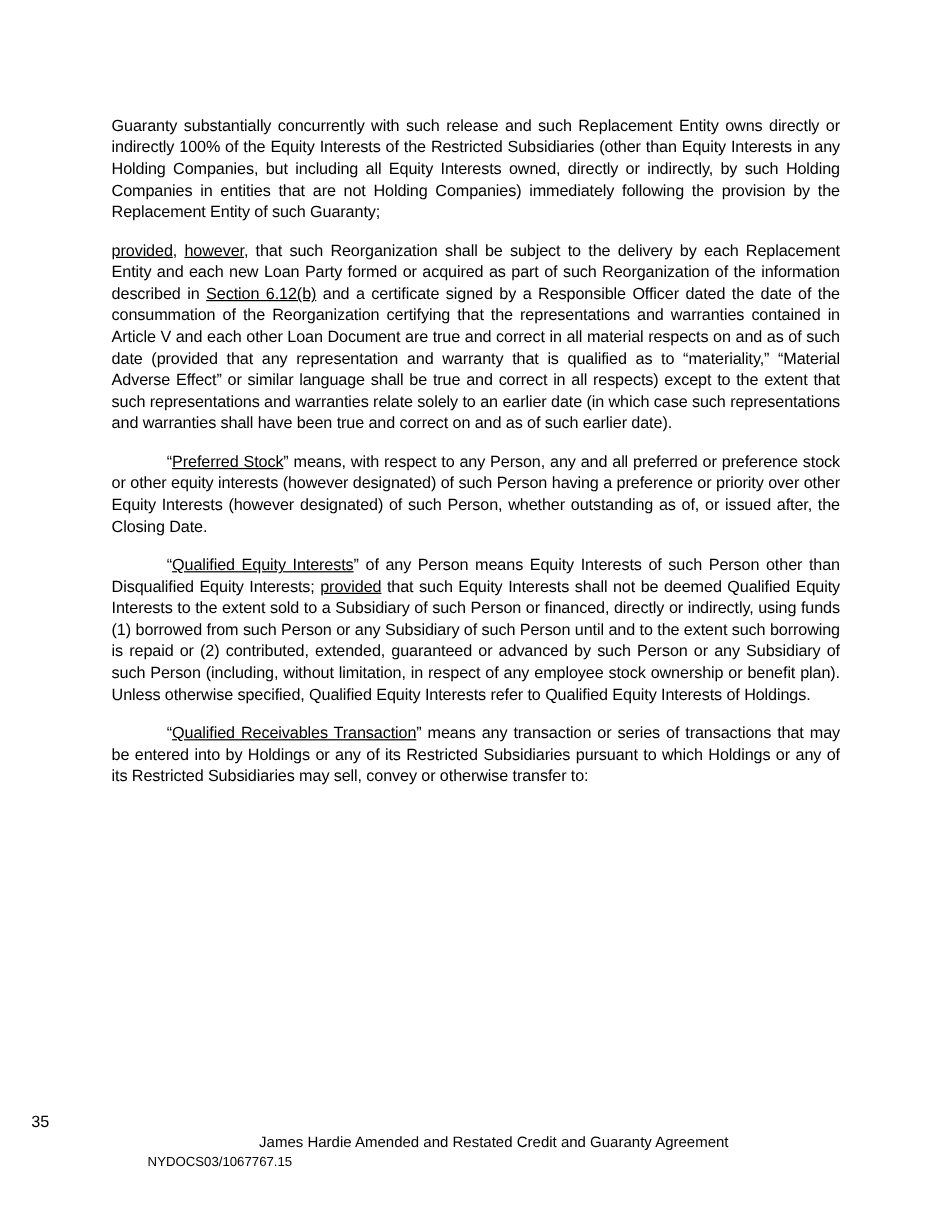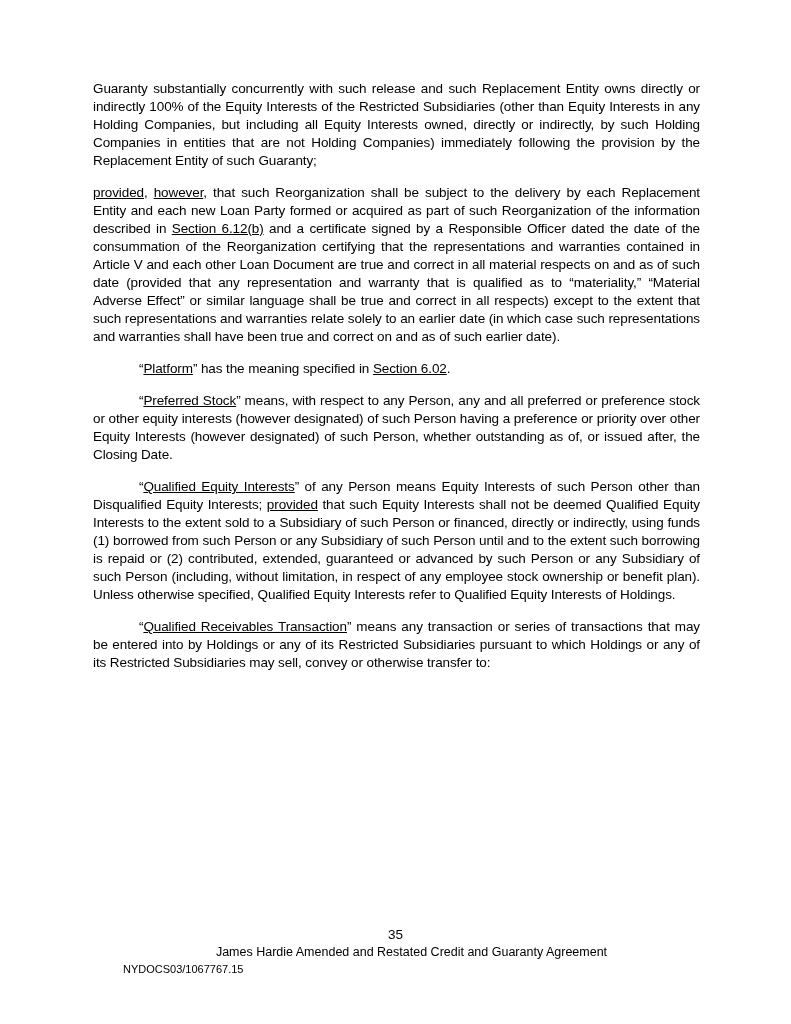--- a/index.html
+++ b/index.html
@@ -11,21 +11,21 @@
     position: relative;
     width: 791px;
     height: 1024px;
     background: #ffffff;
     color: #000000;
     font-family: "Liberation Sans", "DejaVu Sans", sans-serif;
     overflow: hidden;
   }
   .content {
     position: absolute;
-    top: 80px;
+    top: 96px;
     left: 93px;
     width: 607px;
   }
   p.para {
     margin: 0 0 14px 0;
     font-size: 13.5px;
     line-height: 18px;
     text-align: justify;
     letter-spacing: -0.1px;
   }
@@ -35,23 +35,24 @@
   .u {
     text-decoration: underline;
   }
   .footer {
     position: absolute;
     top: 926px;
     left: 0;
     width: 791px;
   }
   .page-number {
-    text-align: center;
+    text-align: left;
     font-size: 13.5px;
     line-height: 18px;
+    padding-left: 26px;
   }
   .footer-title {
     text-align: center;
     font-size: 12.5px;
     line-height: 16px;
     padding-left: 32px;
   }
   .doc-number {
     position: absolute;
     top: 36px;
@@ -61,21 +62,20 @@
     margin-left: 30px;
   }
 </style>
 </head>
 <body>
 
 <div class="page">
   <div class="content">
       <p class="para"><span>Guaranty substantially concurrently with such release and such Replacement Entity owns directly or indirectly 100% of the Equity Interests of the Restricted Subsidiaries (other than Equity Interests in any Holding Companies, but including all Equity Interests owned, directly or indirectly, by such Holding Companies in entities that are not Holding Companies) immediately following the provision by the Replacement Entity of such Guaranty;</span></p>
       <p class="para"><span class="u">provided</span><span>, </span><span class="u">however</span><span>, that such Reorganization shall be subject to the delivery by each Replacement Entity and each new Loan Party formed or acquired as part of such Reorganization of the information described in </span><span class="u">Section 6.12(b)</span><span> and a certificate signed by a Responsible Officer dated the date of the consummation of the Reorganization certifying that the representations and warranties contained in Article V and each other Loan Document are true and correct in all material respects on and as of such date (provided that any representation and warranty that is qualified as to “materiality,” “Material Adverse Effect” or similar language shall be true and correct in all respects) except to the extent that such representations and warranties relate solely to an earlier date (in which case such representations and warranties shall have been true and correct on and as of such earlier date).</span></p>
-      <p class="para indent"><span>“</span><span class="u">Platform</span><span>” has the meaning specified in </span><span class="u">Section 6.02</span><span>.</span></p>
       <p class="para indent"><span>“</span><span class="u">Preferred Stock</span><span>” means, with respect to any Person, any and all preferred or preference stock or other equity interests (however designated) of such Person having a preference or priority over other Equity Interests (however designated) of such Person, whether outstanding as of, or issued after, the Closing Date.</span></p>
       <p class="para indent"><span>“</span><span class="u">Qualified Equity Interests</span><span>” of any Person means Equity Interests of such Person other than Disqualified Equity Interests; </span><span class="u">provided</span><span> that such Equity Interests shall not be deemed Qualified Equity Interests to the extent sold to a Subsidiary of such Person or financed, directly or indirectly, using funds (1) borrowed from such Person or any Subsidiary of such Person until and to the extent such borrowing is repaid or (2) contributed, extended, guaranteed or advanced by such Person or any Subsidiary of such Person (including, without limitation, in respect of any employee stock ownership or benefit plan).  Unless otherwise specified, Qualified Equity Interests refer to Qualified Equity Interests of Holdings.</span></p>
       <p class="para indent"><span>“</span><span class="u">Qualified Receivables Transaction</span><span>” means any transaction or series of transactions that may be entered into by Holdings or any of its Restricted Subsidiaries pursuant to which Holdings or any of its Restricted Subsidiaries may sell, convey or otherwise transfer to:</span></p>
     </div>
   <div class="footer">
     <div class="page-number">35</div>
     <div class="footer-title">James Hardie Amended and Restated Credit and Guaranty Agreement</div>
     <div class="doc-number">NYDOCS03/1067767.15</div>
   </div>
 </div>

